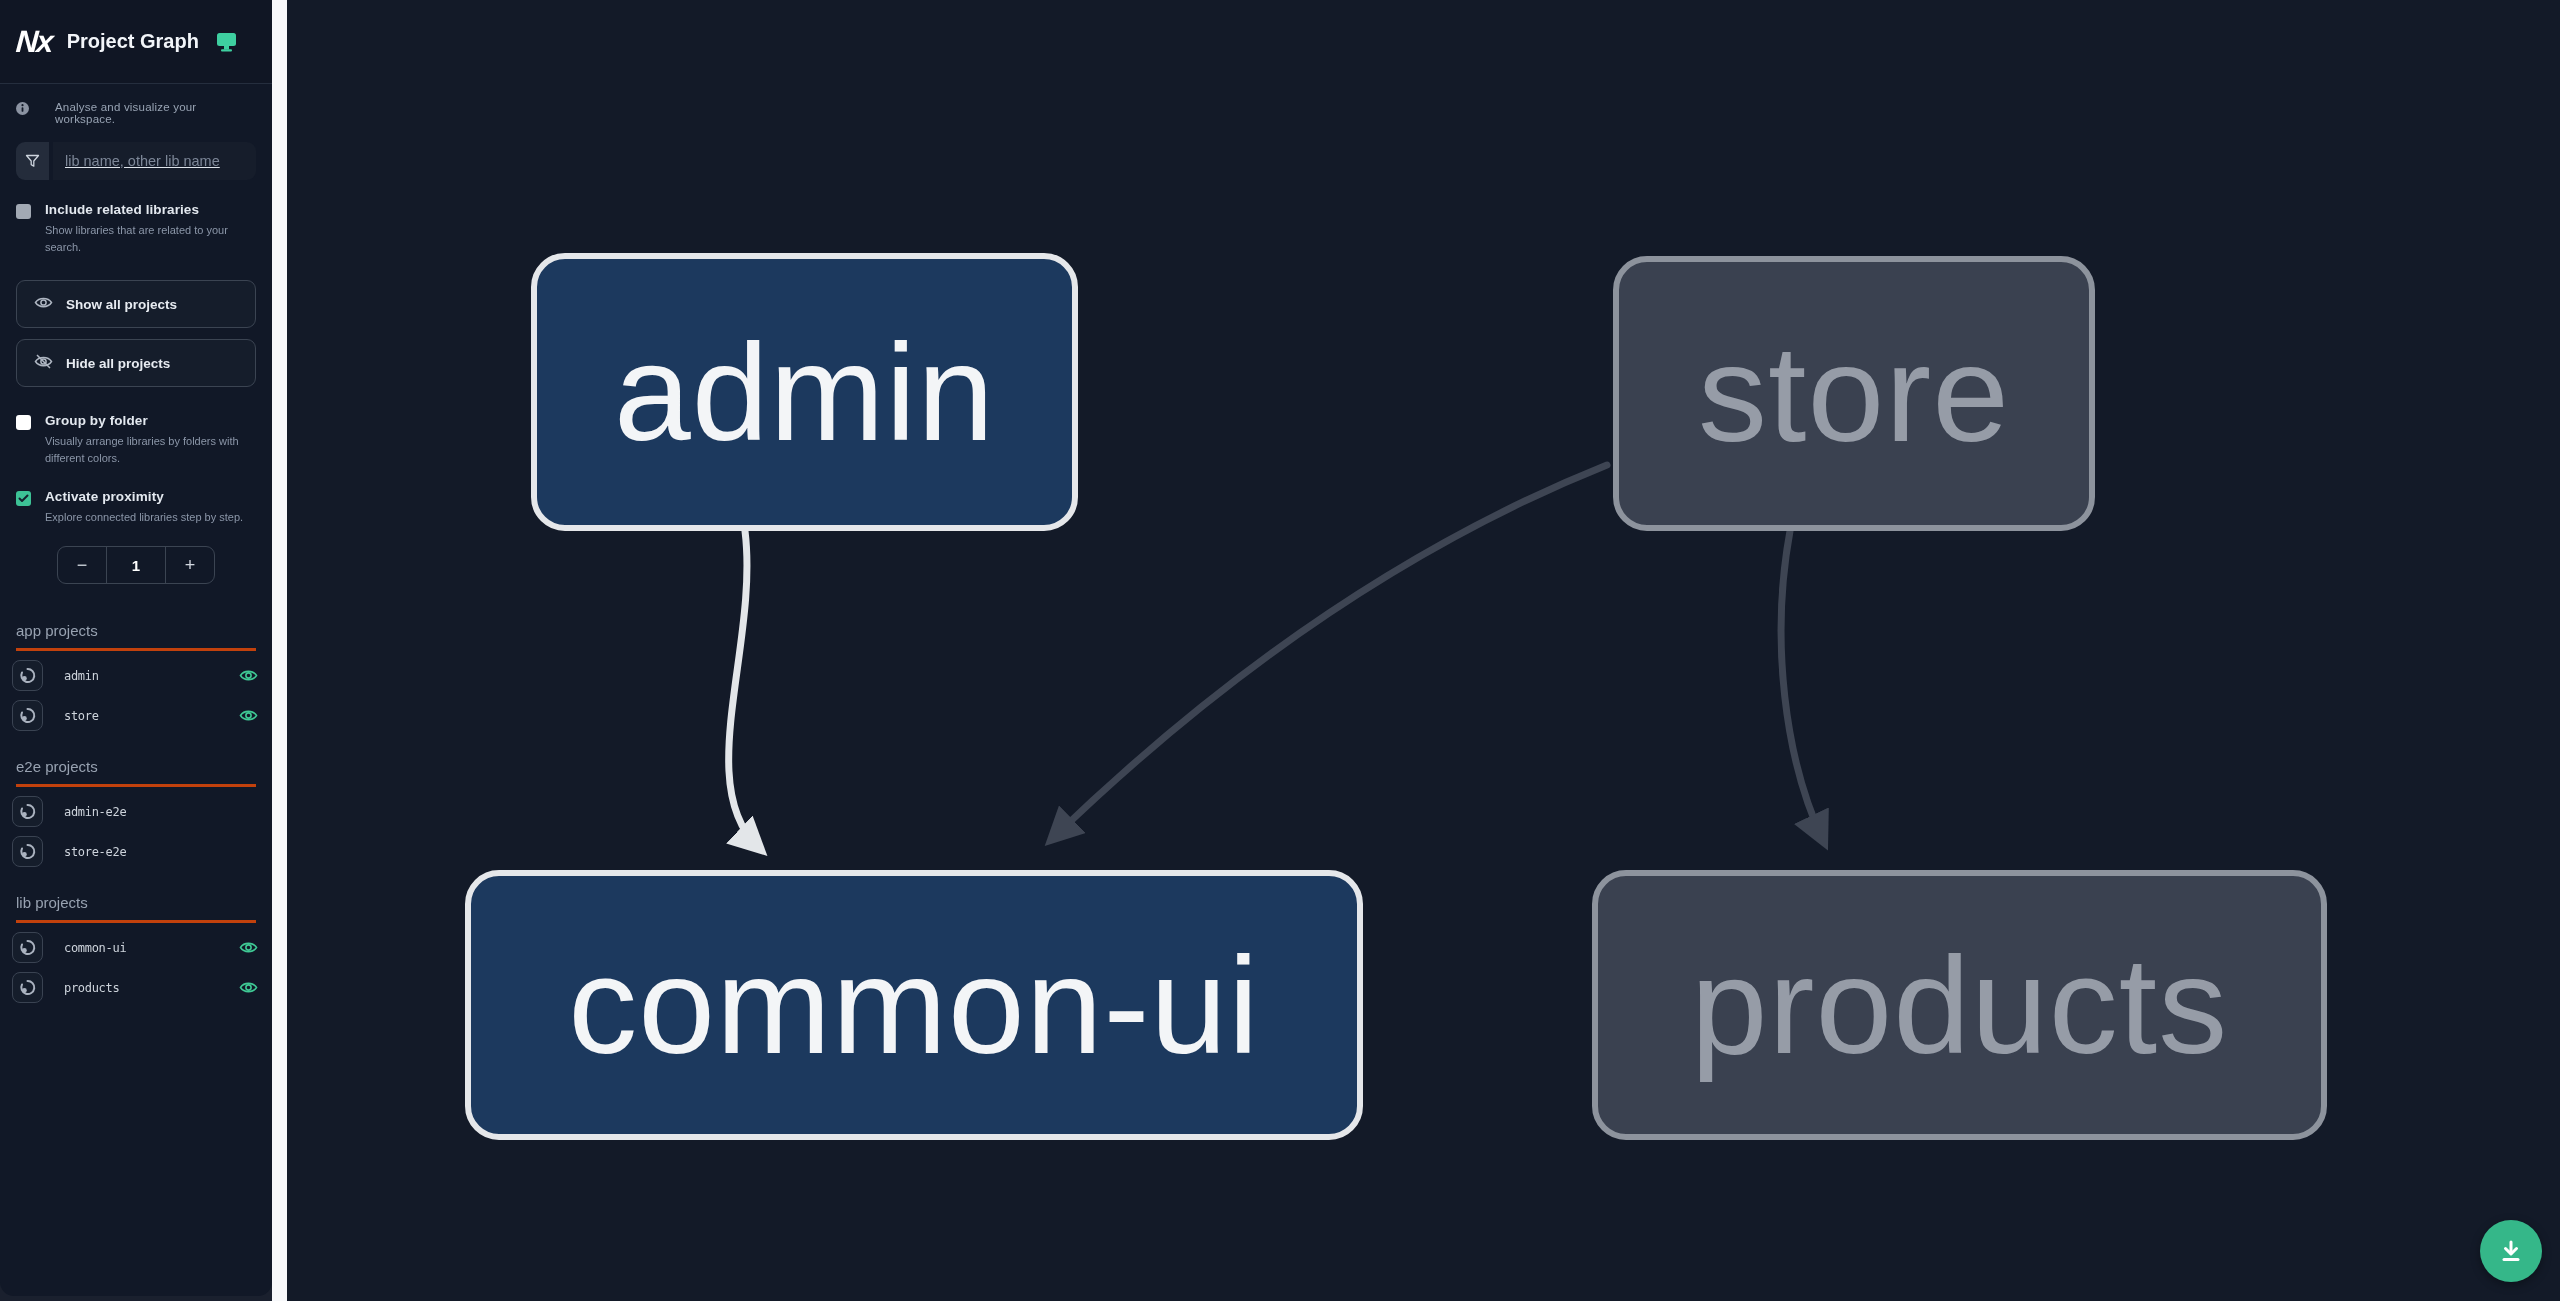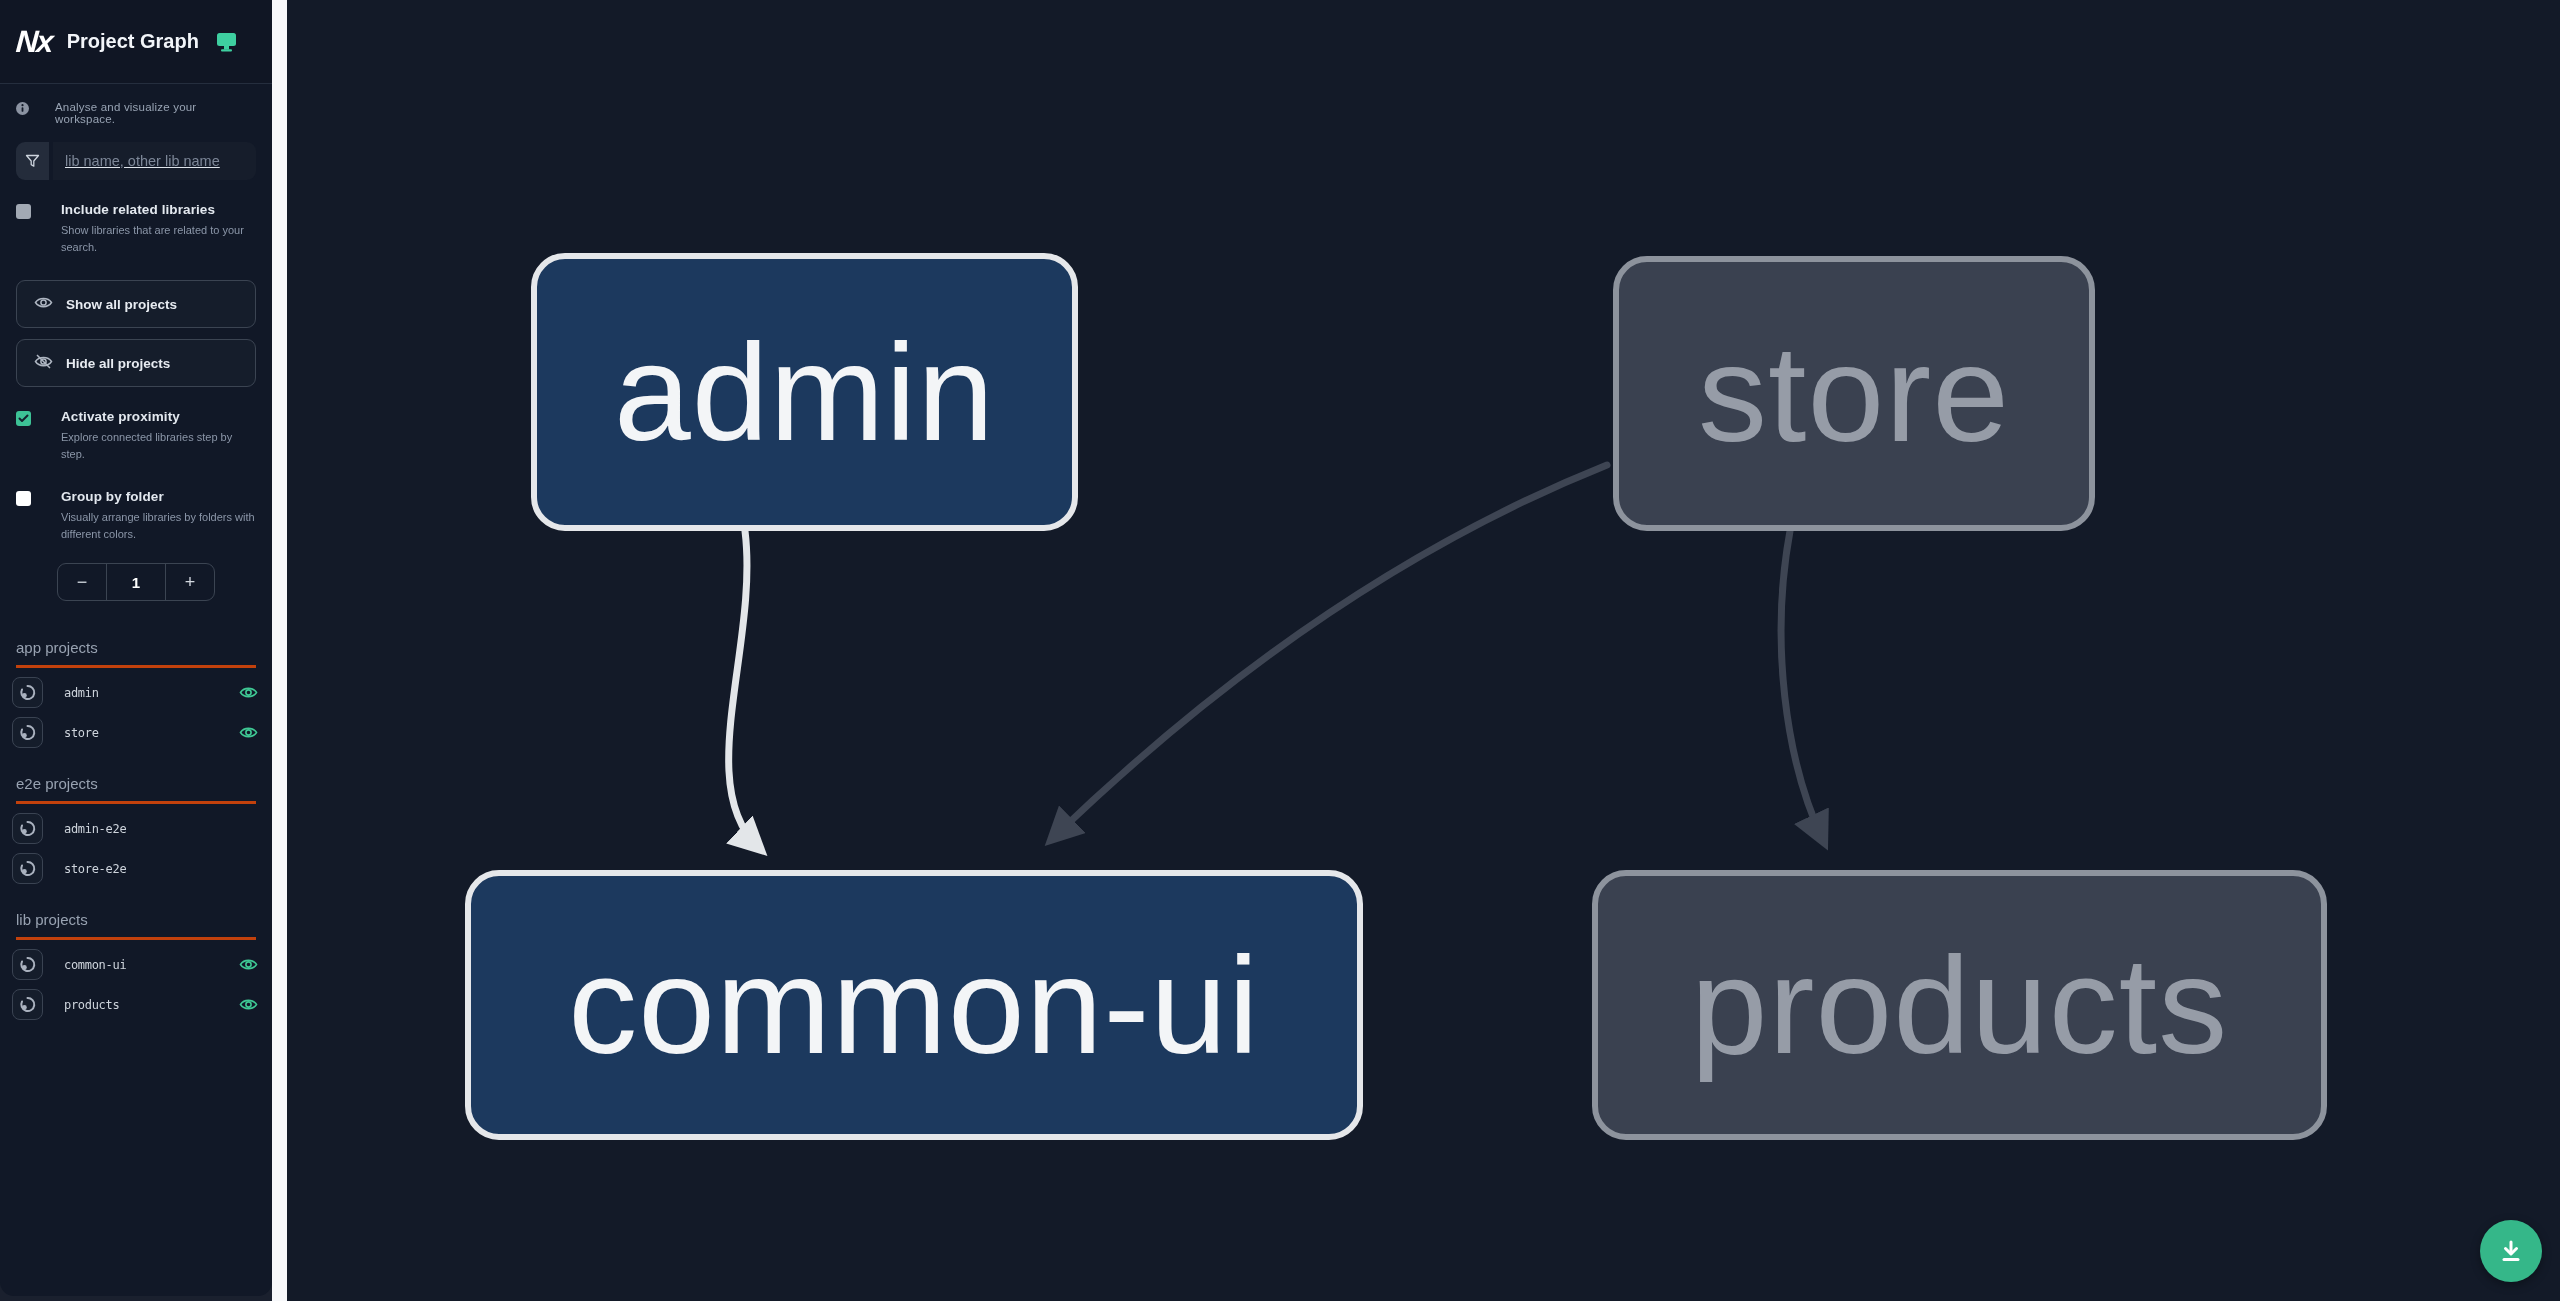--- a/index.html
+++ b/index.html
@@ -22,21 +22,21 @@
   .tagline-row { display:flex; align-items:flex-start; gap:26px; padding:17px 16px 2px; }
   .tagline { color:#98a3b3; font-size:11.5px; letter-spacing:.2px; }
 
   .search { margin:15px 16px 0; height:38px; display:flex; border-radius:9px; overflow:hidden; flex:none; }
   .search-icon-cell { width:37px; flex:none; background:#242c3b; display:flex;
                       align-items:center; justify-content:center; border-right:4px solid #111827; }
   .search-input { flex:1; min-width:0; background:#161d2b; border:0; outline:0;
                   color:#dfe5ec; padding:0 12px; font-size:14.5px;text-decoration:underline; }
   .search-input::placeholder { color:#7d8798; }
 
-  .option { display:flex; gap:30px; padding:22px 16px 0; }
+  .option { display:flex; gap:14px; padding:22px 16px 0; }
   .checkbox { width:15px; height:15px; border-radius:3px; flex:none; margin-top:2px;
               display:flex; align-items:center; justify-content:center; }
   .checkbox.unchecked-dim { background:#a2a9b4; }
   .checkbox.unchecked { background:#ffffff; }
   .checkbox.checked { background:#3dc296; }
   .opt-label { color:#e3e8ef; font-size:13.5px; font-weight:700; letter-spacing:.1px; }
   .opt-desc { color:#8b96a8; font-size:11px; line-height:1.55; margin-top:5px; max-width:205px; }
 
   .sb-btn { margin:11px 16px 0; height:48px; flex:none; border:1px solid #3b4452;
             border-radius:9px; background:#151d2b; display:flex; align-items:center;
@@ -144,37 +144,37 @@
         <span>
           <svg width="19" height="15" viewBox="0 0 19 15" fill="none" stroke="#aeb6c2" stroke-width="1.5">
             <path d="M1.5 7.5 C5 2 14 2 17.5 7.5 C14 13 5 13 1.5 7.5 Z"></path>
             <circle cx="9.5" cy="7.5" r="2.6"></circle>
             <line x1="3" y1="1" x2="16" y2="14"></line>
           </svg>
         </span>
         <span>Hide all projects</span>
       </button>
 
-      <div class="option">
-        <span class="checkbox checked">
-          <svg width="11" height="9" viewBox="0 0 11 9" fill="none" stroke="#14212e" stroke-width="2" stroke-linecap="round" stroke-linejoin="round">
-            <path d="M1.5 4.5 L4 7 L9.5 1.5"></path>
-          </svg>
-        </span>
-        <div>
-          <div class="opt-label">Activate proximity</div>
-          <div class="opt-desc">Explore connected libraries step by step.</div>
-        </div>
-      </div>
-
       <div class="option" style="padding-top:26px;">
         <span class="checkbox unchecked"></span>
         <div>
           <div class="opt-label">Group by folder</div>
           <div class="opt-desc">Visually arrange libraries by folders with different colors.</div>
+        </div>
+      </div>
+
+      <div class="option">
+        <span class="checkbox checked">
+          <svg width="11" height="9" viewBox="0 0 11 9" fill="none" stroke="#14212e" stroke-width="2" stroke-linecap="round" stroke-linejoin="round">
+            <path d="M1.5 4.5 L4 7 L9.5 1.5"></path>
+          </svg>
+        </span>
+        <div>
+          <div class="opt-label">Activate proximity</div>
+          <div class="opt-desc">Explore connected libraries step by step.</div>
         </div>
       </div>
 
       <div class="counter">
         <button class="step">−</button>
         <span class="val">1</span>
         <button class="step">+</button>
       </div>
 
       <div class="section-title first">app projects</div>

